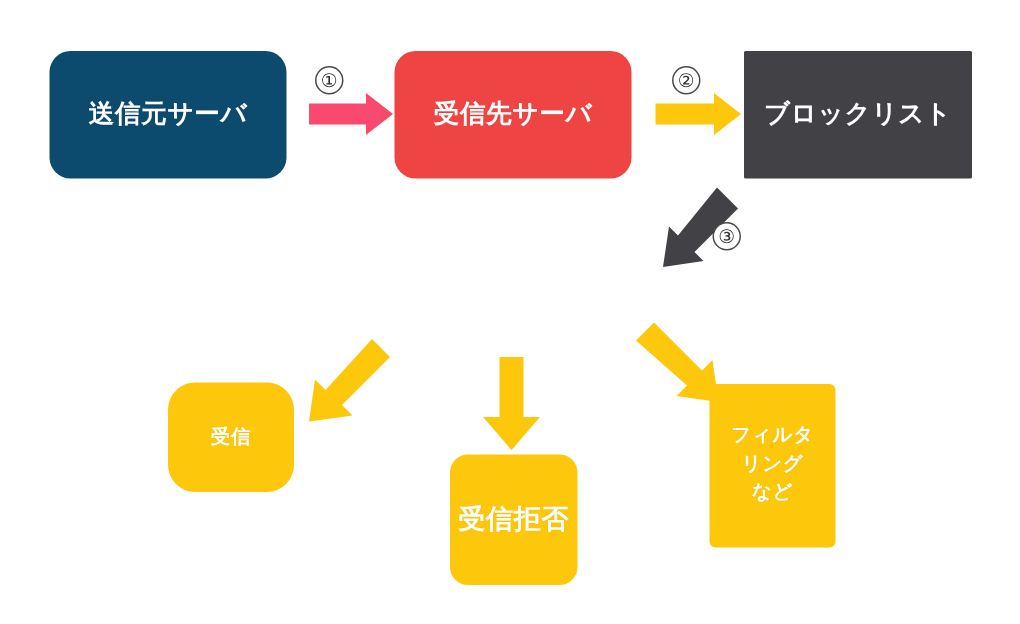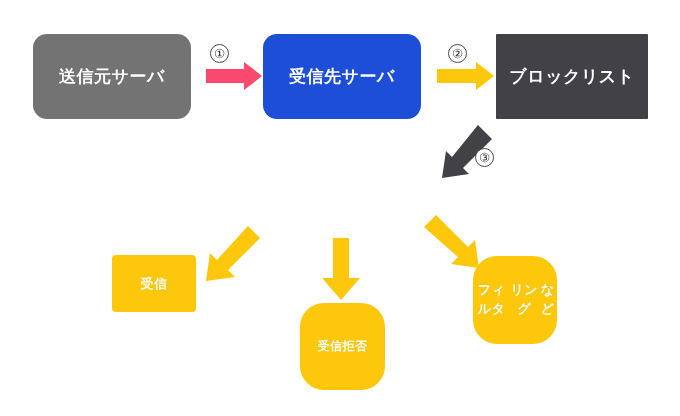--- a/index.html
+++ b/index.html
@@ -26,59 +26,59 @@
     color: #ffffff;
     font-weight: bold;
     line-height: 1.32;
     box-sizing: border-box;
     letter-spacing: 0.5px;
     text-shadow: 0 0 1px rgba(0,0,0,0.08);
   }
   .node-source {
     left: 33px; top: 34px;
     width: 158px; height: 85px;
-    background: #737373;
+    background: #0c4a6e;
     border-radius: 14px;
     font-size: 17px;
   }
   .node-dest {
     left: 263px; top: 34px;
     width: 158px; height: 85px;
-    background: #1d4ed8;
+    background: #ef4444;
     border-radius: 14px;
     font-size: 17px;
   }
   .node-blocklist {
     left: 496px; top: 34px;
     width: 152px; height: 85px;
     background: #414146;
     border-radius: 1px;
     font-size: 17px;
   }
   .node-accept {
     left: 112px; top: 255px;
-    width: 84px; height: 57px;
+    width: 84px; height: 73px;
     background: #FDC70C;
-    border-radius: 4px;
+    border-radius: 18px;
     font-size: 13px;
   }
   .node-reject {
     left: 300px; top: 303px;
     width: 85px; height: 87px;
     background: #FDC70C;
-    border-radius: 24px;
-    font-size: 12px;
+    border-radius: 12px;
+    font-size: 18px;
   }
   .node-filter {
     left: 473px; top: 256px;
-    width: 84px; height: 88px;
+    width: 84px; height: 109px;
     background: #FDC70C;
-    border-radius: 24px;
+    border-radius: 4px;
     font-size: 13px;
-    flex-direction: row;
+    flex-direction: column;
     line-height: 1.45;
   }
 
   .diamond-wrap {
     position: absolute;
     left: 228px; top: 144px;
     width: 205px; height: 88px;
   }
   .diamond-shape {
     position: absolute;

